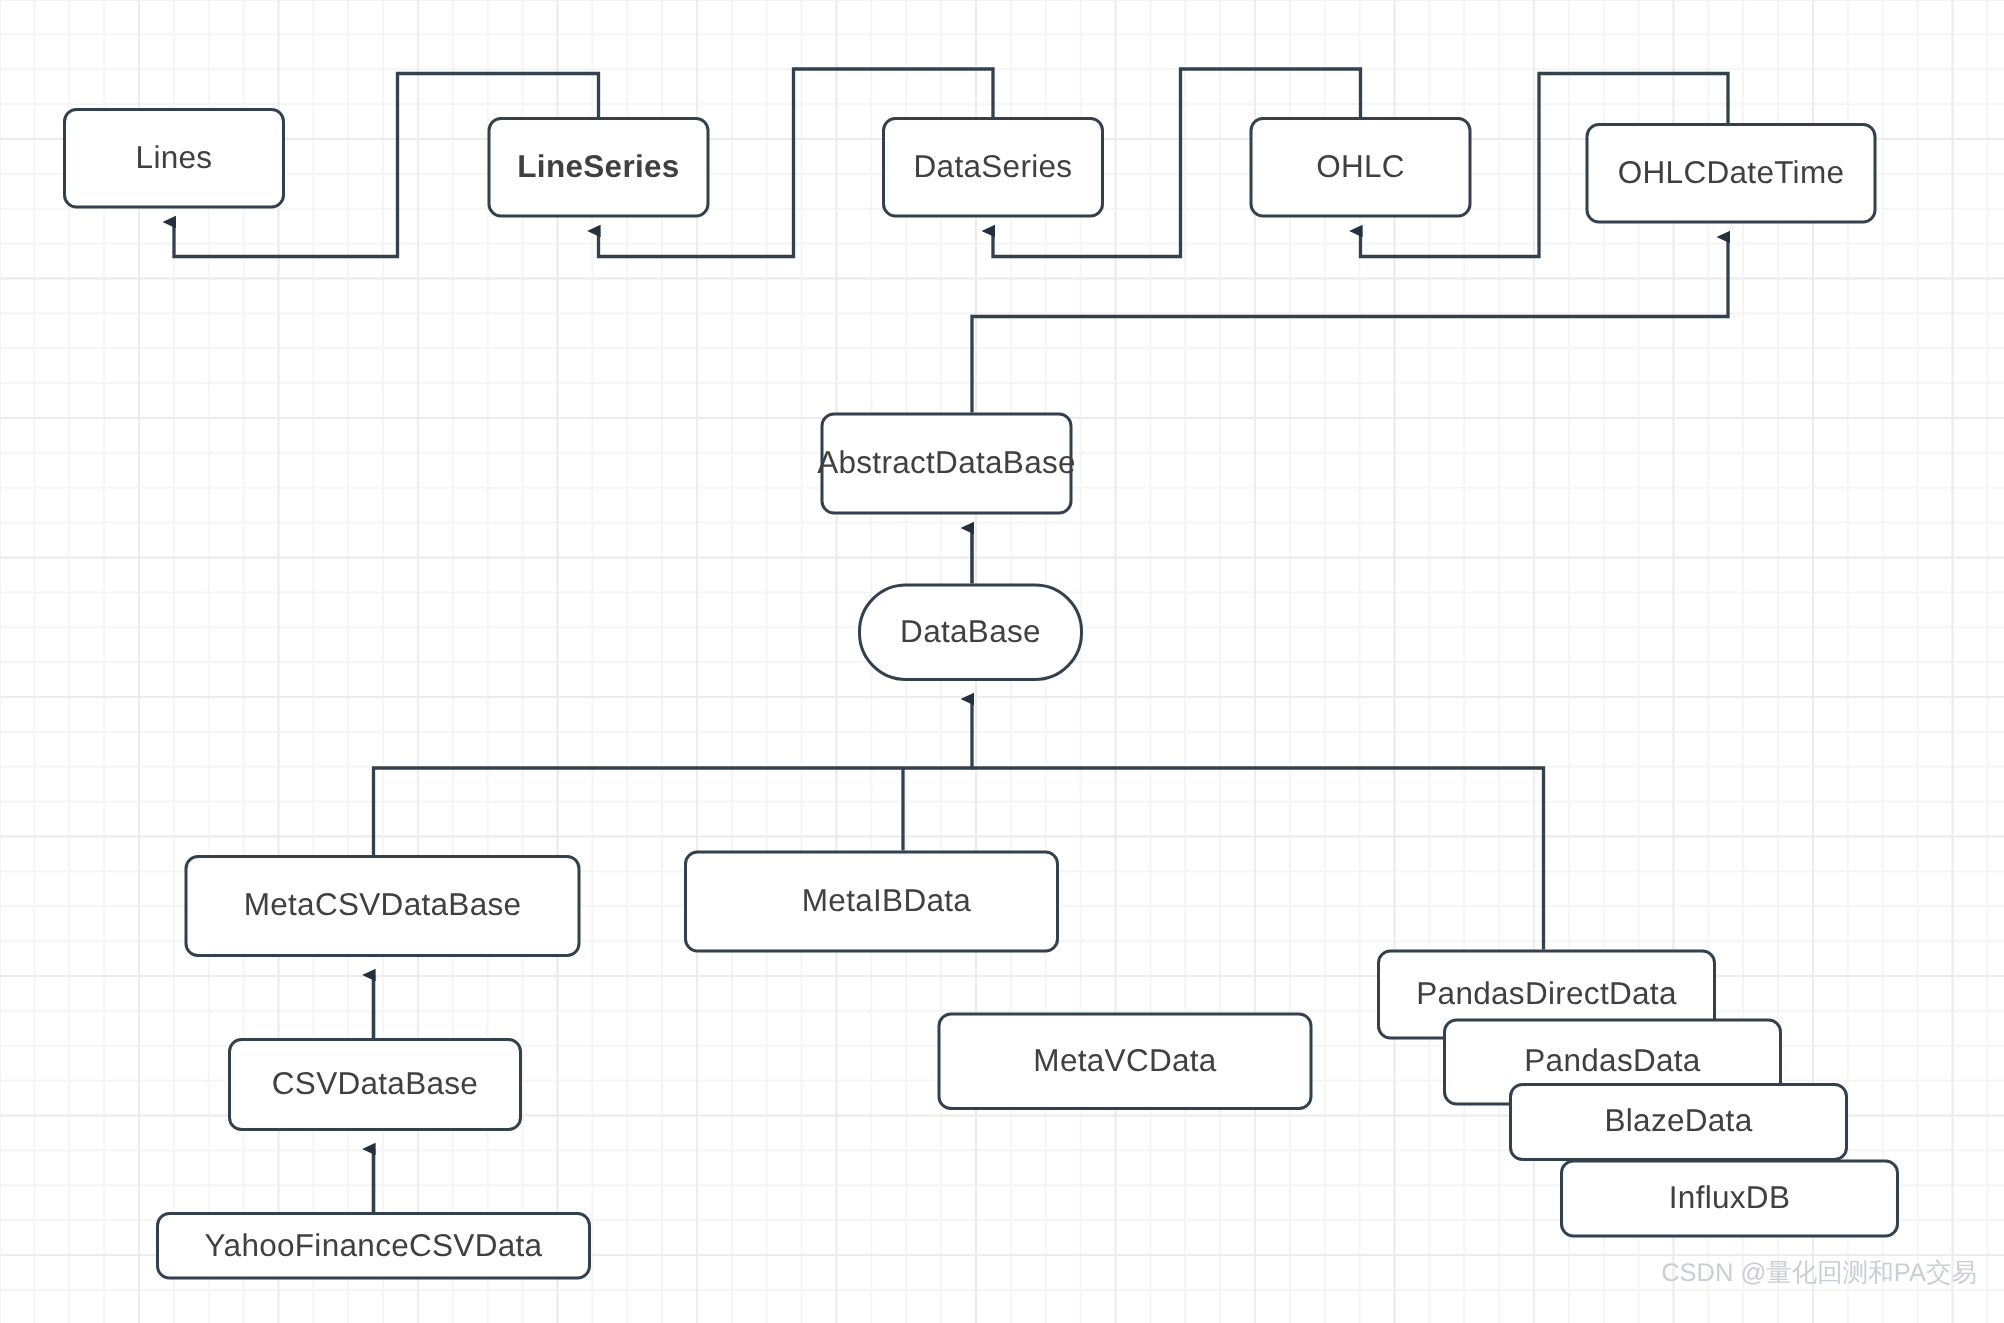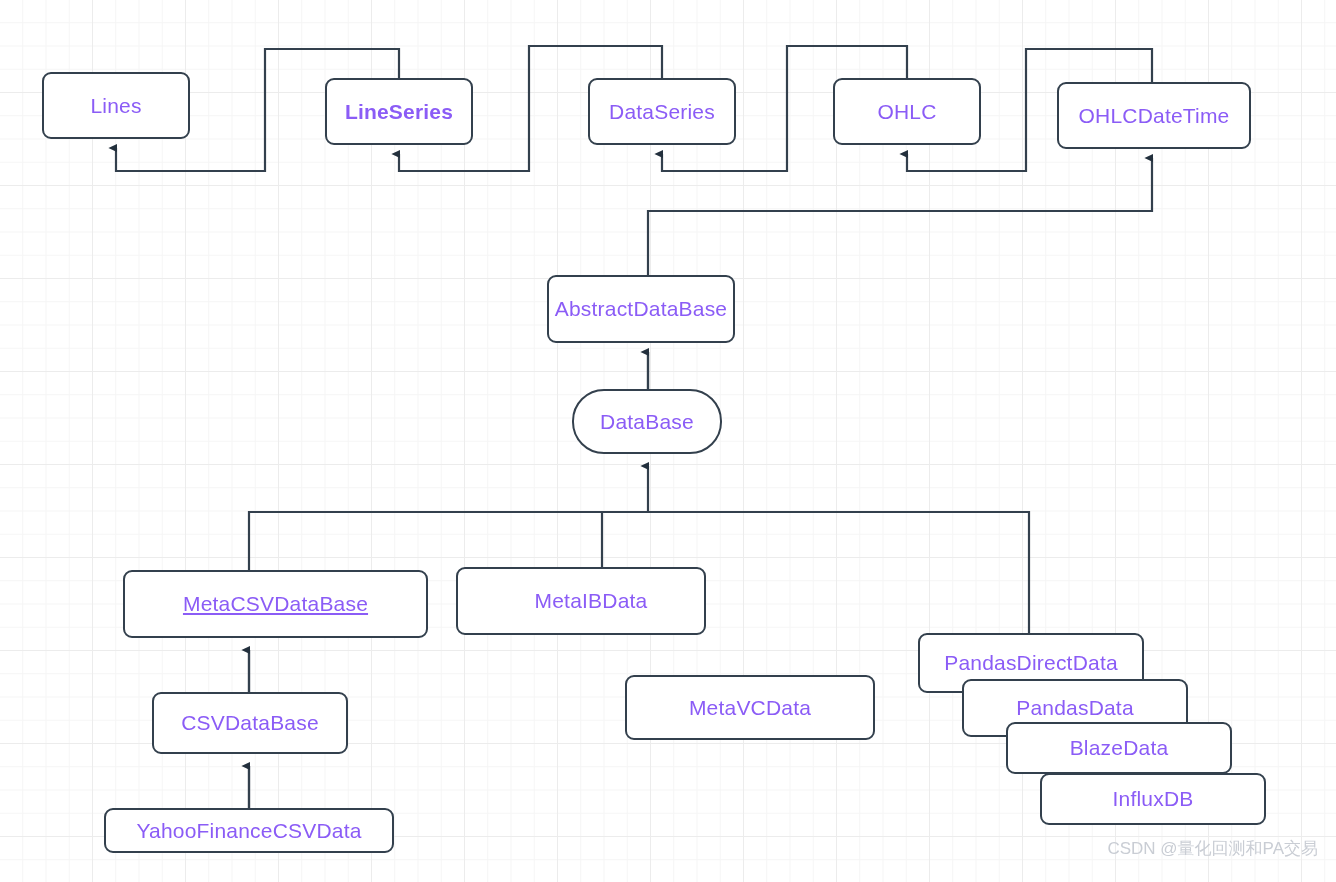--- a/index.html
+++ b/index.html
@@ -32,21 +32,21 @@
   }
   .node {
     position: absolute;
     box-sizing: border-box;
     background: #ffffff;
     border: 2px solid #33404d;
     border-radius: 9px;
     display: flex;
     align-items: center;
     justify-content: center;
-    color: #8b5cf6;
+    color: #404040;
     font-size: 21px;
     font-family: "Liberation Sans", sans-serif;
     letter-spacing: 0.2px;
     white-space: nowrap;
   }
   .watermark {
     position: absolute;
     right: 18px;
     bottom: 22px;
     font-size: 17px;
@@ -97,27 +97,27 @@
     </div>
   <div class="node" style="left: 588px; top: 78px; width: 148px; height: 67px;">
       <span>DataSeries</span>
     </div>
   <div class="node" style="left: 833px; top: 78px; width: 148px; height: 67px;">
       <span>OHLC</span>
     </div>
   <div class="node" style="left: 1057px; top: 82px; width: 194px; height: 67px;">
       <span>OHLCDateTime</span>
     </div>
-  <div class="node" style="left: 547px; top: 275px; width: 188px; height: 68px;">
+  <div class="node" style="left: 547px; top: 275px; width: 168px; height: 68px;">
       <span>AbstractDataBase</span>
     </div>
   <div class="node" style="left: 572px; top: 389px; width: 150px; height: 65px; border-radius: 32px;">
       <span>DataBase</span>
     </div>
-  <div class="node" style="left: 123px; top: 570px; width: 305px; height: 68px; text-decoration: underline;">
+  <div class="node" style="left: 123px; top: 570px; width: 264px; height: 68px;">
       <span>MetaCSVDataBase</span>
     </div>
   <div class="node" style="left: 152px; top: 692px; width: 196px; height: 62px;">
       <span>CSVDataBase</span>
     </div>
   <div class="node" style="left: 104px; top: 808px; width: 290px; height: 45px;">
       <span>YahooFinanceCSVData</span>
     </div>
   <div class="node" style="left: 456px; top: 567px; width: 250px; height: 68px; padding-left: 20px;">
       <span>MetaIBData</span>

